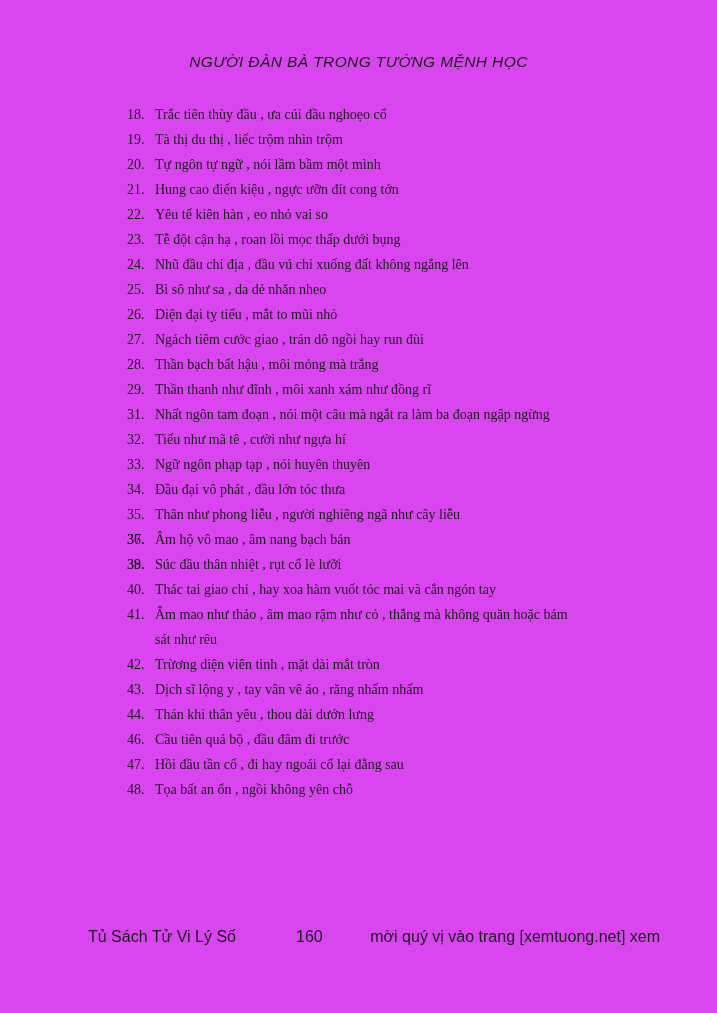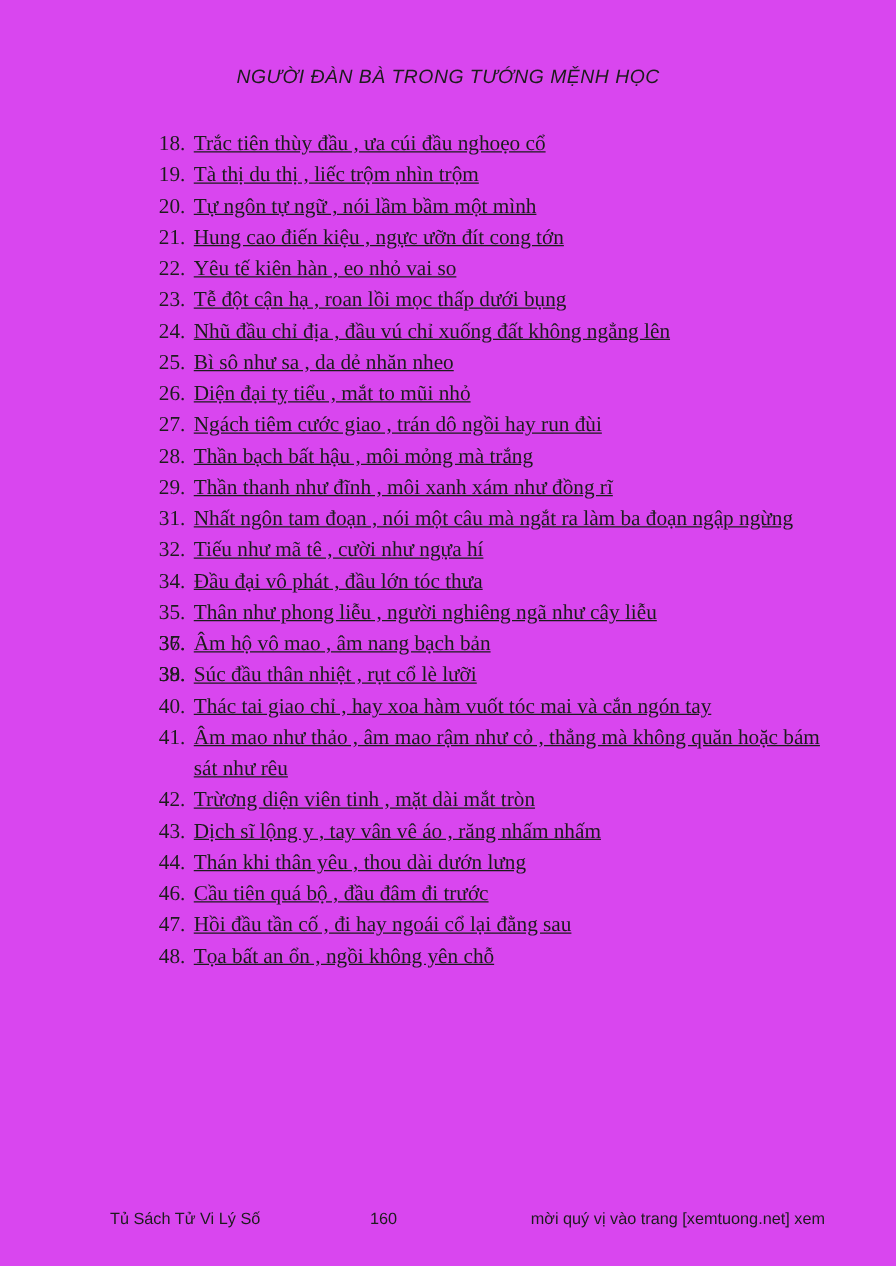--- a/index.html
+++ b/index.html
@@ -22,23 +22,22 @@
     font-size: 15.5px;
     letter-spacing: 0.4px;
     color: #1c1c1c;
   }
   .trait-list {
     position: absolute;
     top: 102px;
     left: 127px;
     width: 560px;
     font-family: "Liberation Serif", serif;
-    font-size: 17px;
+    font-size: 14px;
     line-height: 25px;
-    text-decoration: underline;
   }
   .trait-item {
     position: relative;
     padding-left: 28px;
     width: 532px;
   }
   .trait-item .item-number {
     position: absolute;
     left: 0;
     top: 0;
@@ -46,23 +45,22 @@
   .trait-item .item-text {
     white-space: pre-line;
   }
   .page-footer {
     position: absolute;
     top: 928px;
     left: 0;
     width: 100%;
     height: 20px;
     font-family: "Liberation Sans", sans-serif;
-    font-size: 13px;
+    font-size: 16px;
     color: #1c1c1c;
-    margin-top: 39px;
   }
   .footer-left   { position: absolute; left: 88px;  top: 0; }
   .footer-page   { position: absolute; left: 296px; top: 0; }
   .footer-right  { position: absolute; right: 57px; top: 0; }
 </style>
 </head>
 <body>
 
 <div class="page">
 
@@ -134,20 +132,24 @@
       <div class="trait-item">
         <span class="item-number">31.</span>
         <span class="item-text">Nhất ngôn tam đoạn , nói một câu mà ngắt ra làm ba đoạn ngập ngừng</span>
       </div>
 
       <div class="trait-item">
         <span class="item-number">32.</span>
         <span class="item-text">Tiếu như mã tê , cười như ngựa hí</span>
       </div>
 
+      <div class="trait-item">
+        <span class="item-number">33.</span>
+        <span class="item-text">Ngữ ngôn phạp tạp , nói huyên thuyên</span>
+      </div>
 
       <div class="trait-item">
         <span class="item-number">34.</span>
         <span class="item-text">Đầu đại vô phát , đầu lớn tóc thưa</span>
       </div>
 
       <div class="trait-item">
         <span class="item-number">35.</span>
         <span class="item-text">Thân như phong liễu , người nghiêng ngã như cây liễu</span>
       </div>

